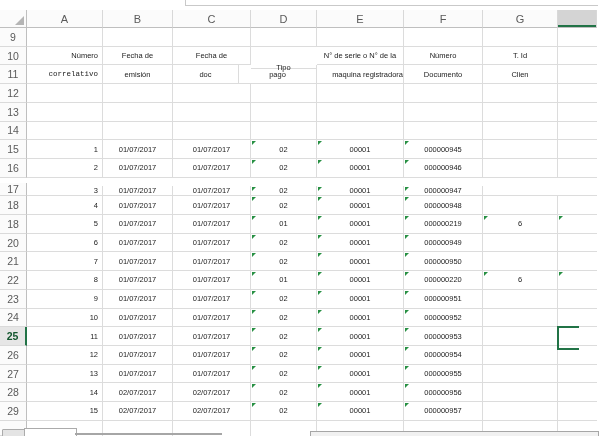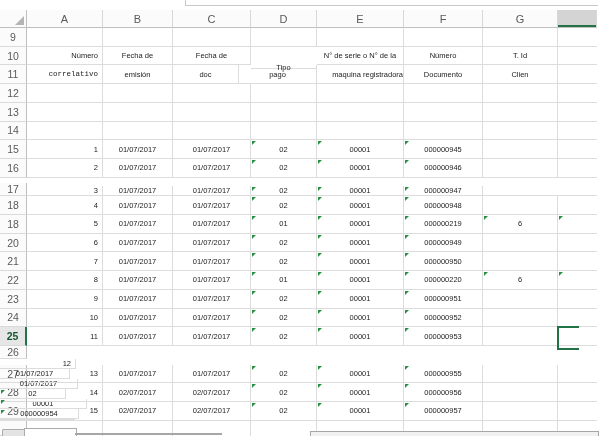--- a/index.html
+++ b/index.html
@@ -512,21 +512,21 @@
         </div>
         <div class="cell" style="width: 79px;">
           <span>000000953</span>
           <div class="tri"></div>
         </div>
         <div class="cell" style="width: 75px;"></div>
         <div class="cell colH" style="width: 39px;">
           <div class="acell"></div>
         </div>
       </div>
-      <div class="row" style="height: 18.71px; flex-direction: column;">
+      <div class="row" style="height: 18.71px;">
         <div class="rowhdr">
           <span>26</span>
         </div>
         <div class="cell right" style="width: 76px;">
           <span>12</span>
         </div>
         <div class="cell" style="width: 70px;">
           <span>01/07/2017</span>
         </div>
         <div class="cell" style="width: 78px;">

